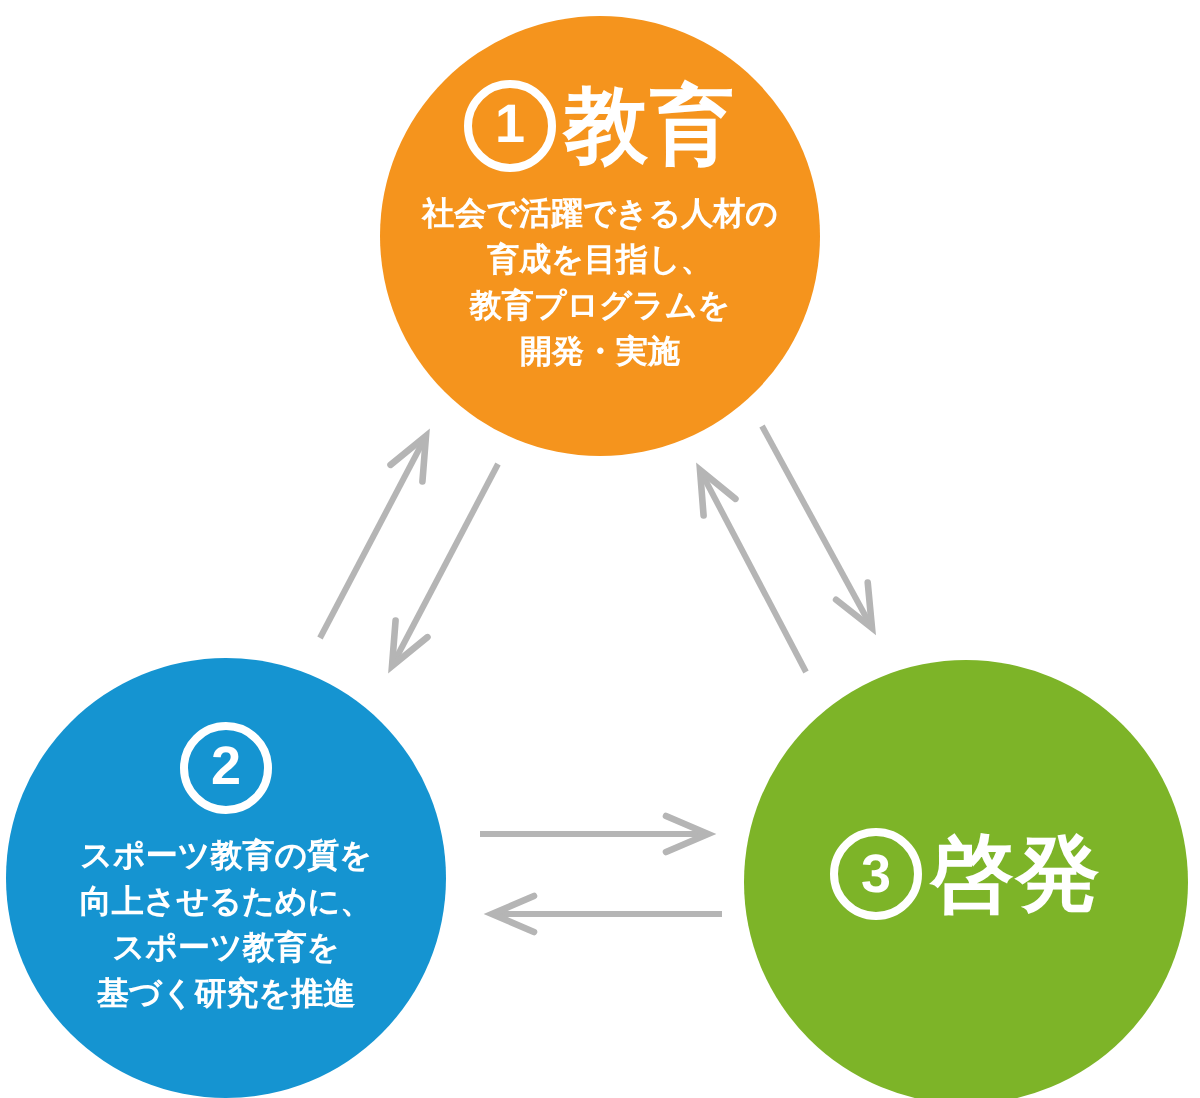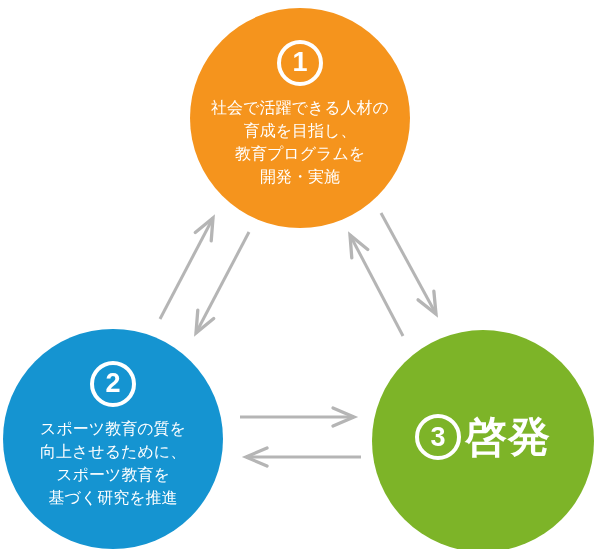--- a/index.html
+++ b/index.html
@@ -46,21 +46,21 @@
   }
   .title-text {
     font-size: 42px;
     font-weight: bold;
     line-height: 1.05;
     letter-spacing: 1px;
   }
   .body-text {
     margin-top: 10px;
     font-size: 16px;
-    font-weight: normal;
+    font-weight: bold;
     line-height: 1.45;
     white-space: pre-line;
   }
   .arrows {
     position: absolute;
     left: 0; top: 0;
     width: 600px;
     height: 549px;
     pointer-events: none;
   }
@@ -93,20 +93,21 @@
       <path class="shaft" marker-end="url(#chev)" d="M381,213 L436,314"></path>
       <path class="shaft" marker-end="url(#chev)" d="M403,336 L350,235"></path>
       <path class="shaft" marker-end="url(#chev)" d="M240,417 L354,417"></path>
       <path class="shaft" marker-end="url(#chev)" d="M361,457 L246,457"></path>
     </g>
   </svg>
 
   <div class="circle circle-education" style="background: rgb(245, 148, 29);">
     <div class="title-row">
       <span class="num-ring">1</span>
+      <span class="title-text">教育</span>
     </div>
     <div class="body-text">社会で活躍できる人材の
 育成を目指し、
 教育プログラムを
 開発・実施</div>
   </div>
 
   <div class="circle circle-research" style="background: rgb(21, 148, 209);">
     <div class="title-row">
       <span class="num-ring">2</span>

